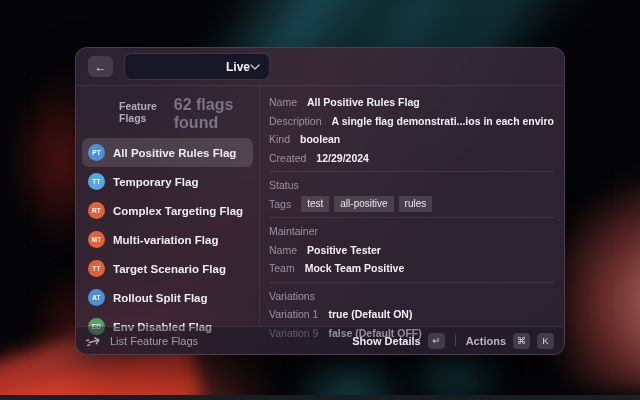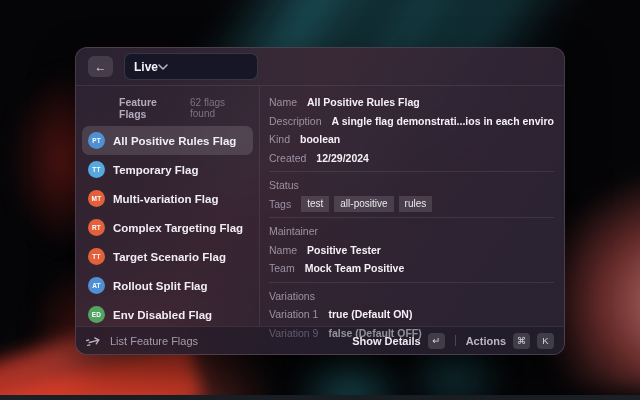--- a/index.html
+++ b/index.html
@@ -30,31 +30,31 @@
             display:flex; flex-direction:column; overflow:hidden; color:#f2f0f4; }
 
   
   .hdr { height:38px; flex:0 0 38px; display:flex; align-items:center; padding:0 12px; gap:11px;
          border-bottom:1px solid rgba(255,255,255,.08); }
   .back-btn { width:25px; height:21px; border-radius:6px; background:rgba(255,255,255,.12);
               display:flex; align-items:center; justify-content:center; font-size:12px; color:#e8e4ee; cursor:pointer; }
   .search-wrap { flex:1; display:flex; align-items:center; }
   .caret { width:1.5px; height:16px; background:#e8e4ee; margin-right:1px; }
   .search-ph { font-size:13.5px; color:#6f6878; }
-  .dropdown { width:134px; height:27px; border-radius:7px; background:rgba(18,20,38,.85);
+  .dropdown { width:146px; height:27px; border-radius:7px; background:rgba(18,20,38,.85);
               border:1px solid rgba(255,255,255,.14); display:flex; align-items:center;
-              padding:0 9px; justify-content:flex-start; cursor:pointer; }
+              padding:0 9px; justify-content:flex-end; cursor:pointer; }
   .dropdown-value { font-size:12px; font-weight:700; color:#f4f2f7; }
 
   
   .body { flex:1; display:flex; min-height:0; }
   .list-pane { width:184px; flex:0 0 184px; border-right:1px solid rgba(255,255,255,.08); padding:6px 6px 0 6px; }
   .list-hdr { display:flex; gap:8px; align-items:baseline; padding:4px 5px 6px 5px;margin-left:32px; }
   .list-hdr-title { font-size:10.5px; font-weight:700; color:#b3abbd; }
-  .list-hdr-count { font-size:10px; color:#7c7386; }
+  .list-hdr-count { font-size:16px; color:#7c7386;font-weight:bold; }
   .list-item { display:flex; align-items:center; gap:8px; height:29px; padding:0 6px; border-radius:7px; cursor:pointer; }
   .list-item.selected { background:rgba(255,255,255,.13); }
   .avatar { width:17px; height:17px; border-radius:50%; flex:0 0 17px; display:flex; align-items:center;
             justify-content:center; font-size:6.5px; font-weight:700; color:#fff; letter-spacing:.2px; }
   .item-label { font-size:11.5px; font-weight:600; color:#f0edf3; white-space:nowrap; overflow:hidden; }
 
   
   .detail-pane { flex:1; padding:7px 10px 0 9px; min-width:0; }
   .d-row { display:flex; align-items:center; justify-content:flex-start; height:18.5px; gap:10px; }
   .d-label { font-size:10.5px; color:#9c93a6; flex:0 0 auto; }
@@ -118,26 +118,26 @@
       <div id="flag-list">
           <div class="list-item selected">
             <span class="avatar" style="background: rgb(79, 144, 213);">PT</span>
             <span class="item-label">All Positive Rules Flag</span>
           </div>
           <div class="list-item">
             <span class="avatar" style="background: rgb(85, 169, 223);">TT</span>
             <span class="item-label">Temporary Flag</span>
           </div>
           <div class="list-item">
+            <span class="avatar" style="background: rgb(226, 97, 59);">RT</span>
+            <span class="item-label">Complex Targeting Flag</span>
+          </div>
+          <div class="list-item">
             <span class="avatar" style="background: rgb(226, 97, 59);">MT</span>
             <span class="item-label">Multi-variation Flag</span>
-          </div>
-          <div class="list-item">
-            <span class="avatar" style="background: rgb(226, 97, 59);">RT</span>
-            <span class="item-label">Complex Targeting Flag</span>
           </div>
           <div class="list-item">
             <span class="avatar" style="background: rgb(226, 97, 59);">TT</span>
             <span class="item-label">Target Scenario Flag</span>
           </div>
           <div class="list-item">
             <span class="avatar" style="background: rgb(79, 144, 213);">AT</span>
             <span class="item-label">Rollout Split Flag</span>
           </div>
           <div class="list-item">

